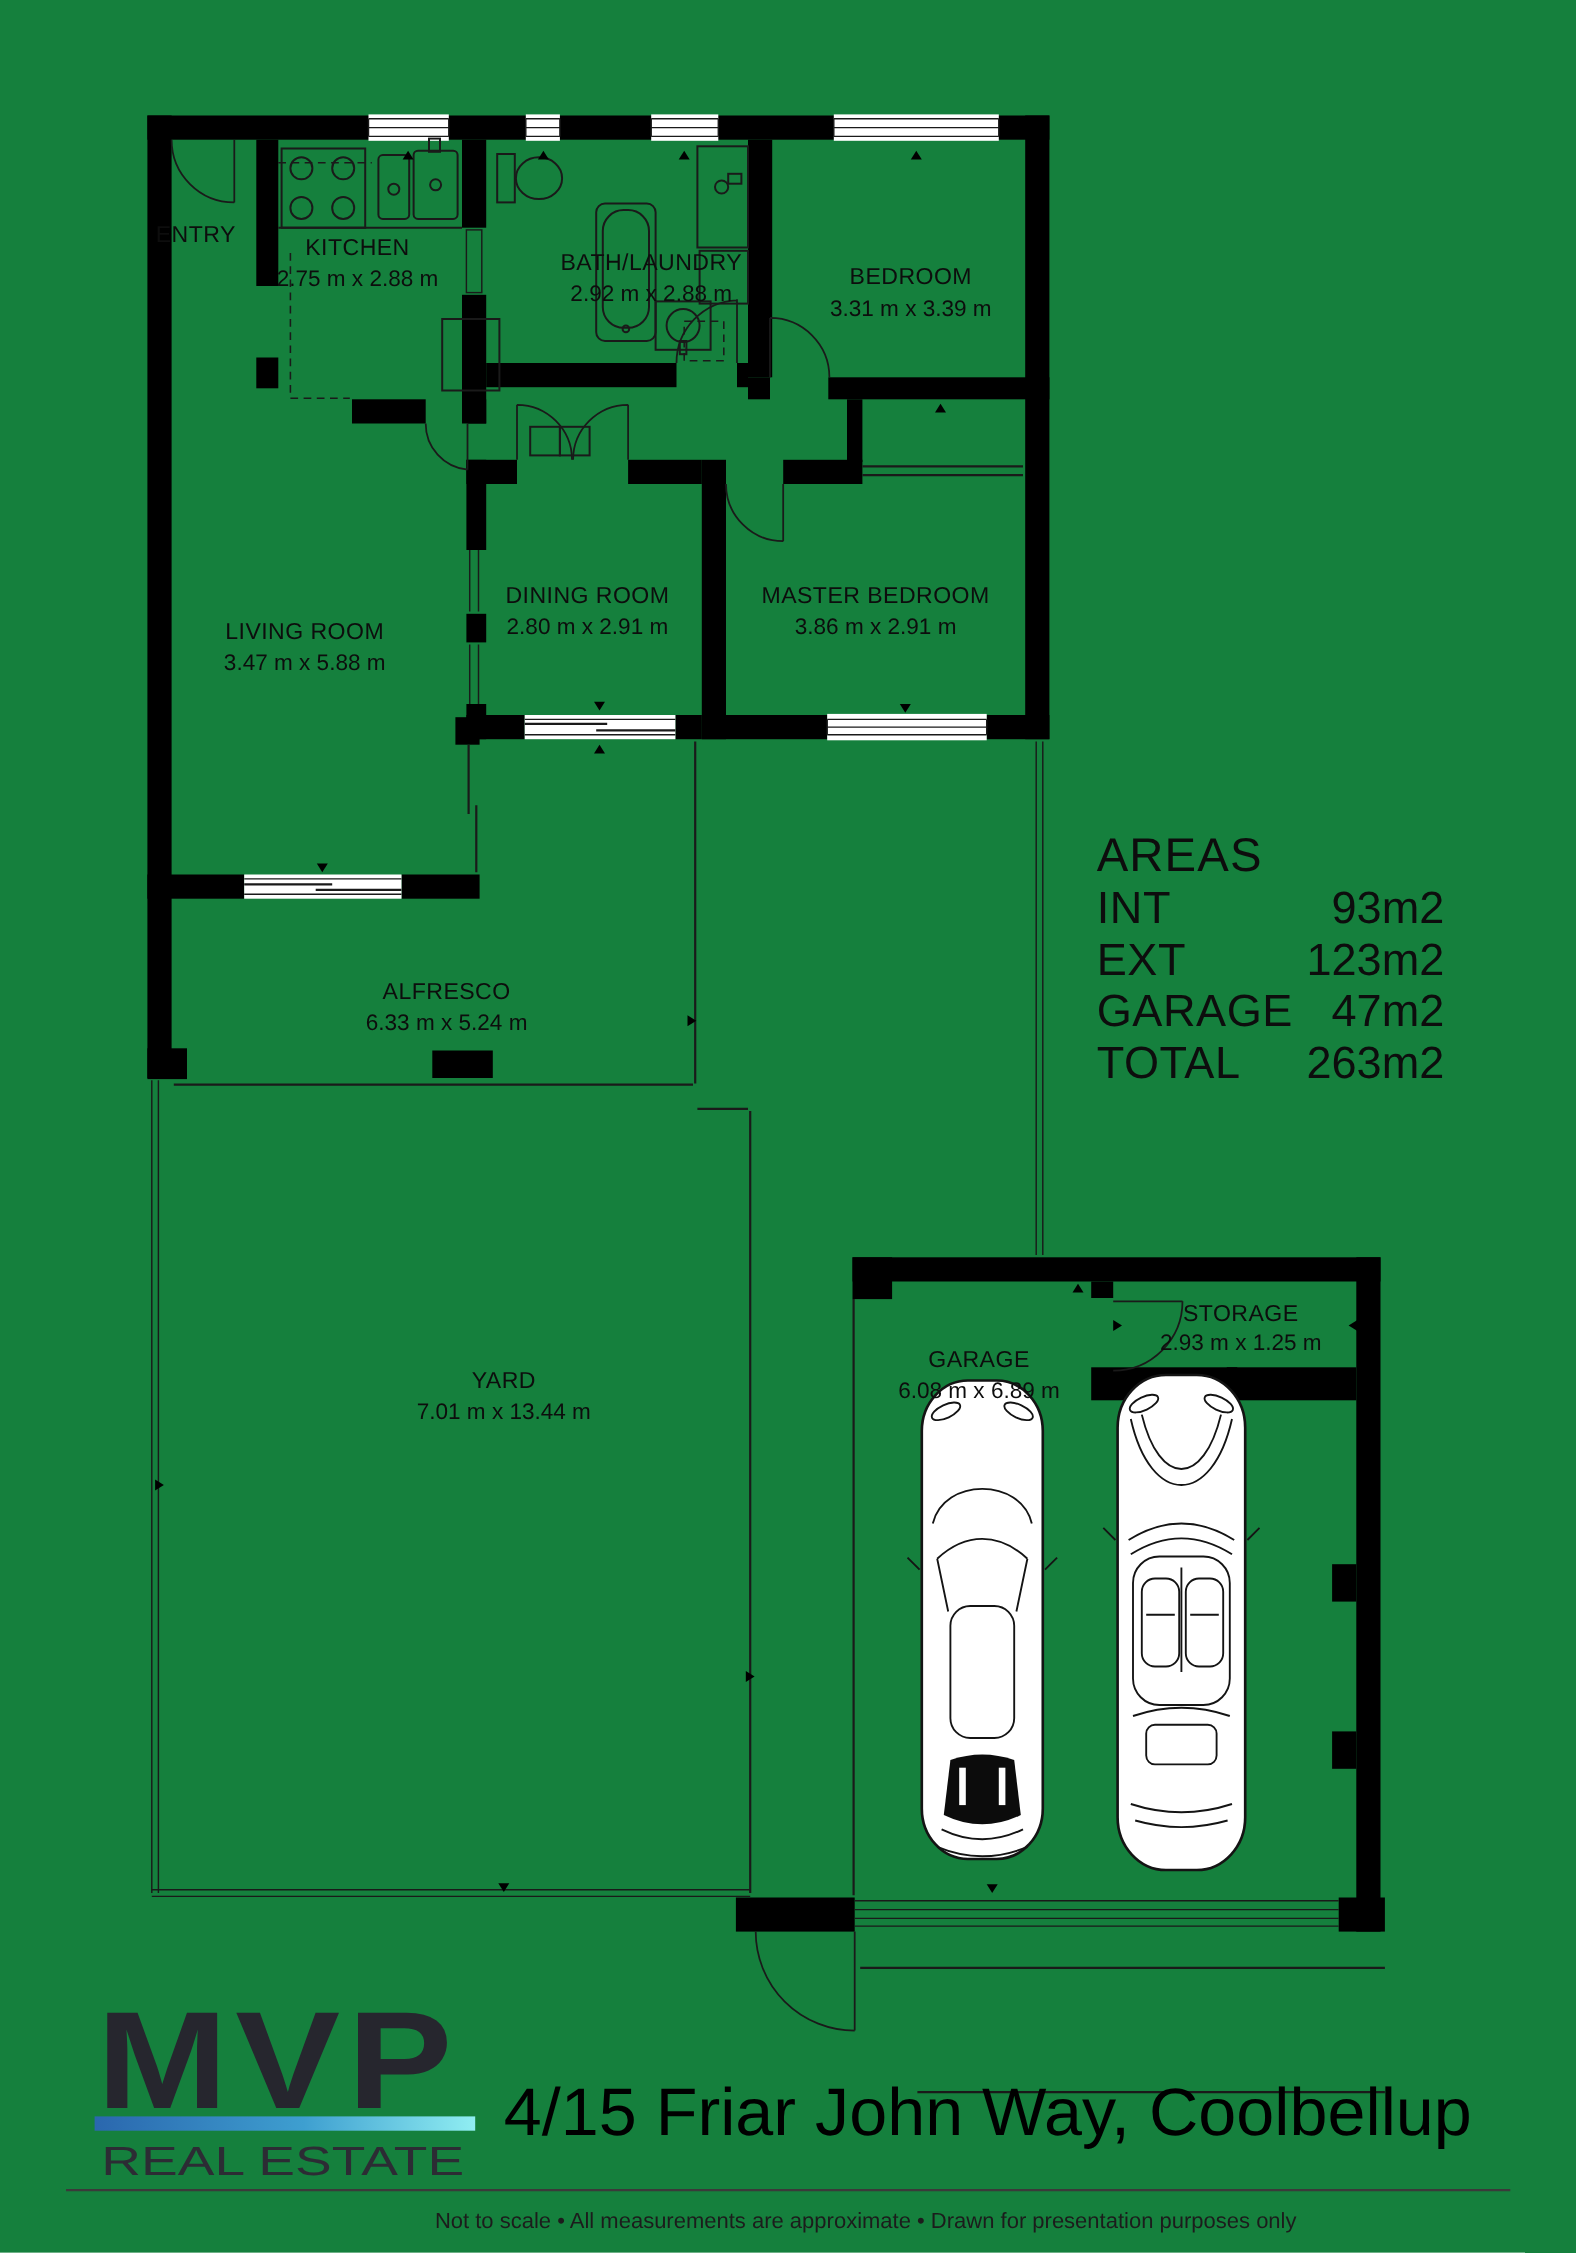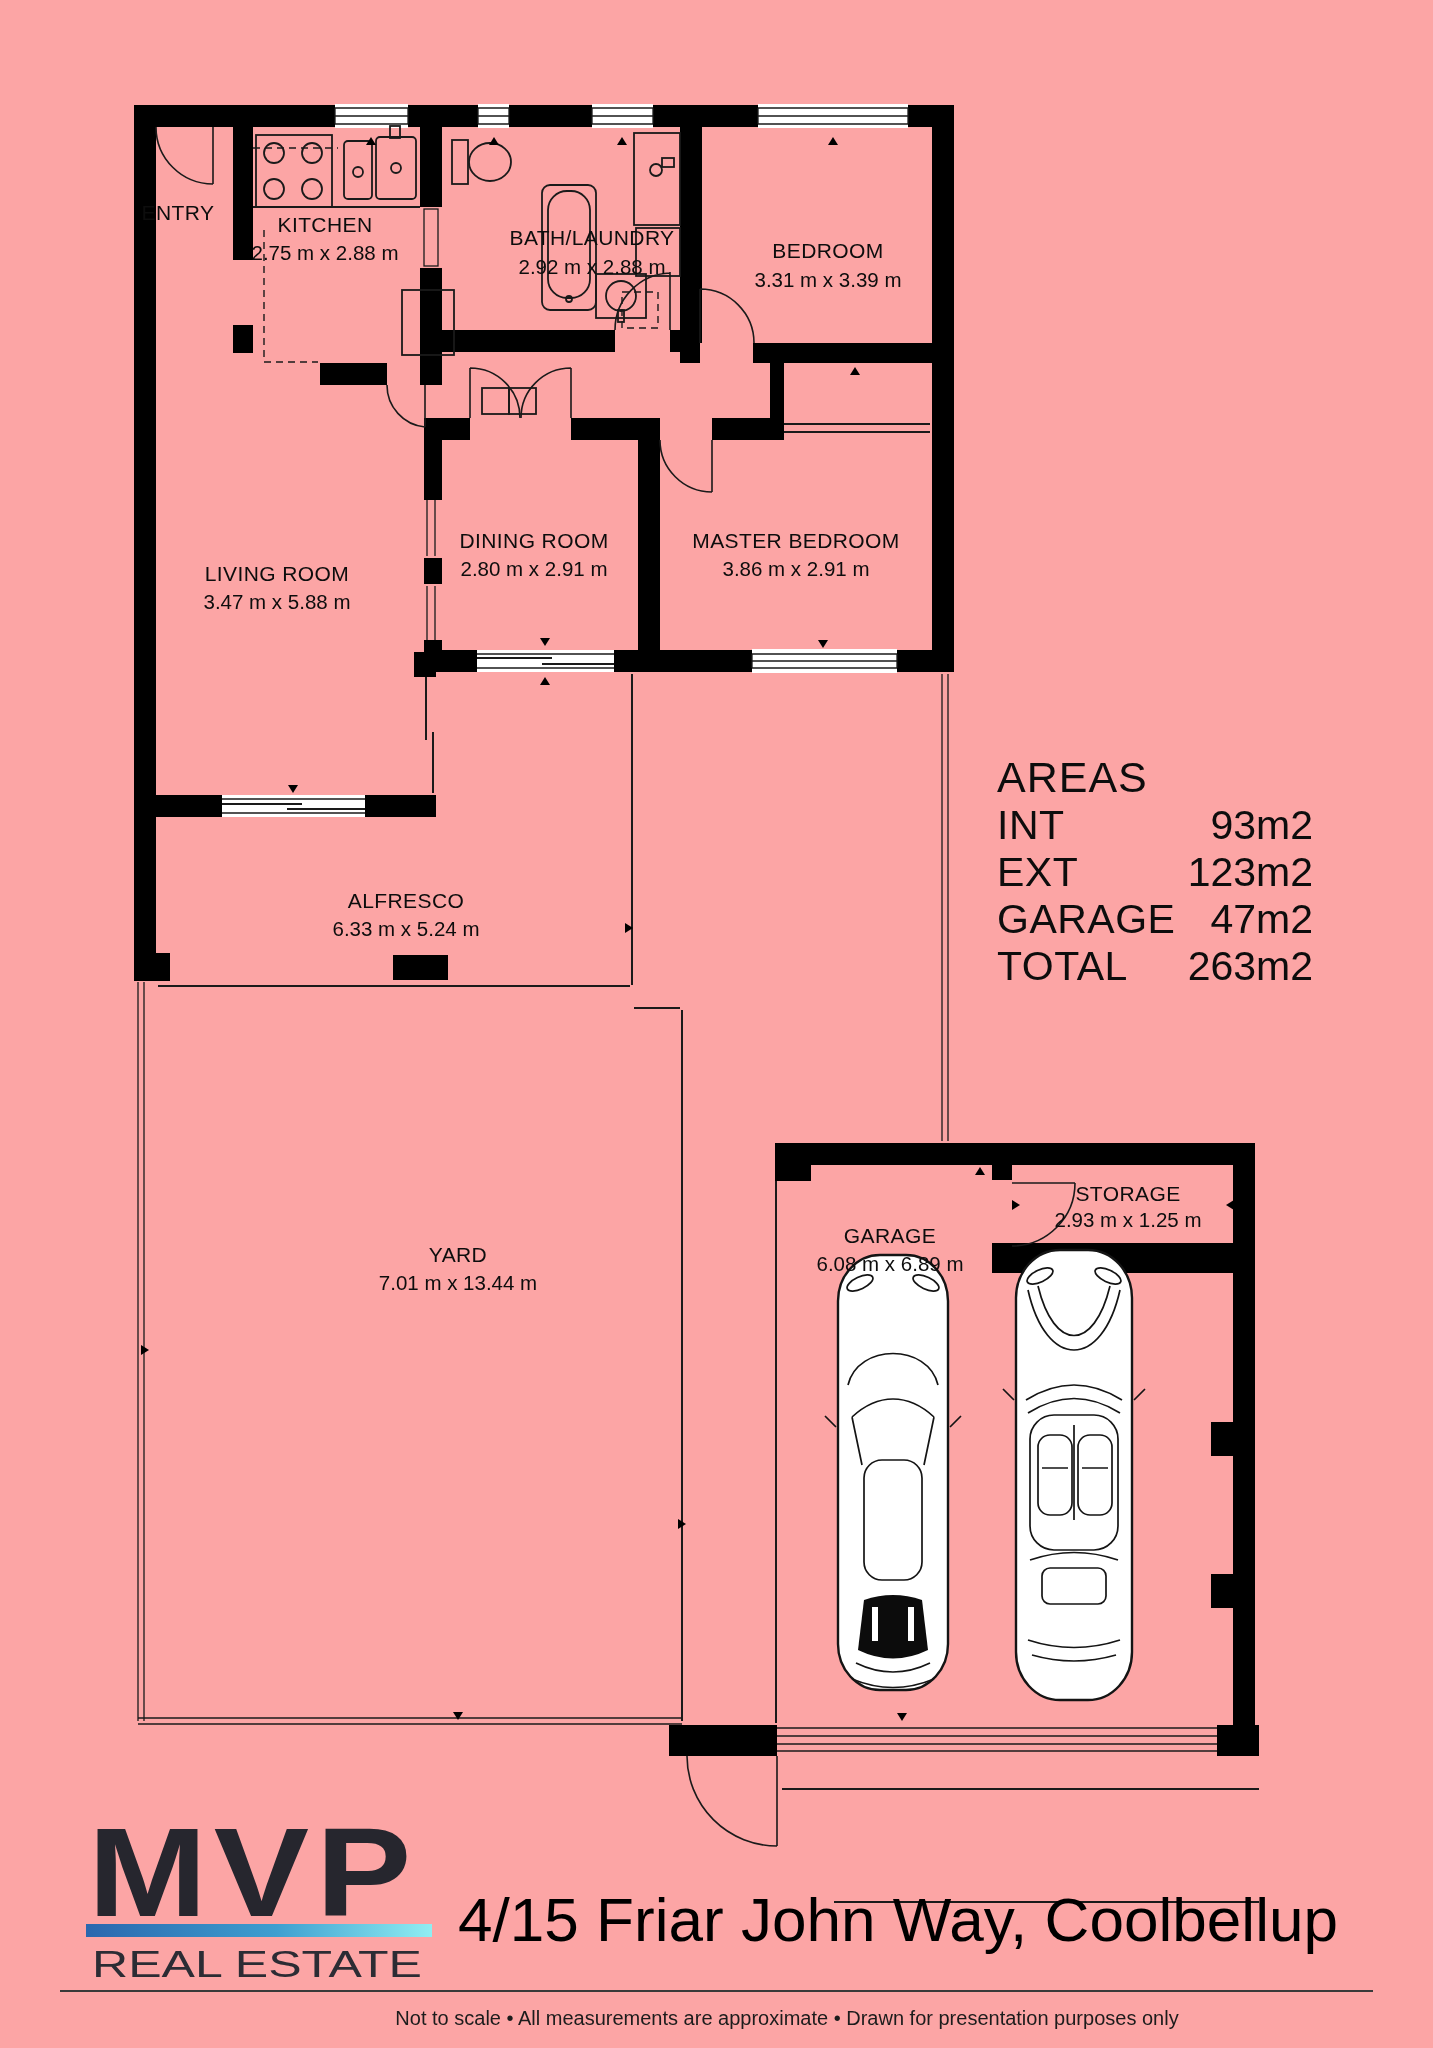--- a/index.html
+++ b/index.html
@@ -1,16 +1,16 @@
 <!DOCTYPE html>
 <html><head>
 <meta charset="utf-8">
 <style>
   html,body{margin:0;padding:0;background:#ffffff;}
-  .page{position:relative;width:1433px;height:2048px;background:#fca5a5;overflow:hidden;
+  .page{position:relative;width:1433px;height:2048px;background:#15803d;overflow:hidden;
         font-family:"Liberation Sans",sans-serif;}
   svg{position:absolute;left:0;top:0;}
   svg text{font-family:"Liberation Sans",sans-serif;fill:#0d0d0d;}
   .room-name{font-size:21px;letter-spacing:.4px;}
   .room-dims{font-size:20.5px;}
   .areas-title{font-size:43px;letter-spacing:1px;}
   .areas-label{font-size:41px;letter-spacing:.5px;}
   .areas-value{font-size:41px;}
   .logo-mvp{font-size:126px;font-weight:700;fill:#26262e;letter-spacing:6px;}
   .logo-re{font-size:37px;fill:#2c2c34;}

